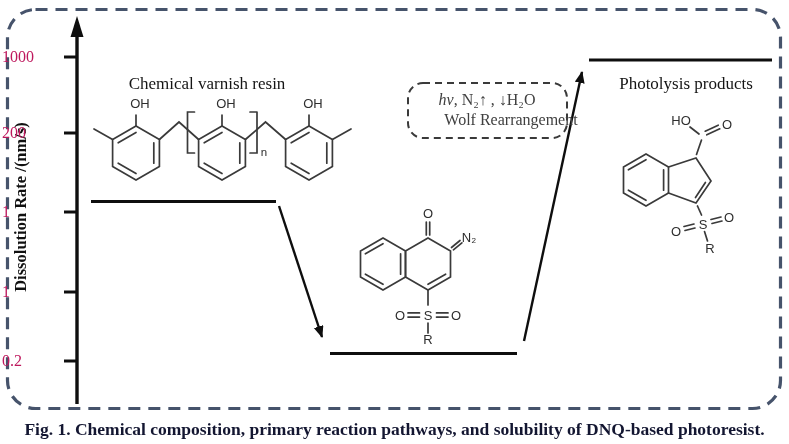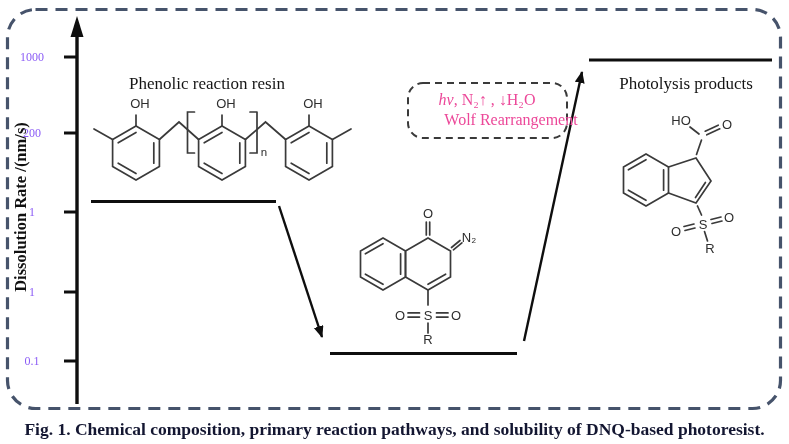--- a/index.html
+++ b/index.html
@@ -6,31 +6,31 @@
   .stage{
     position:relative;width:789px;height:444px;background:#ffffff;
     font-family:"Liberation Serif", serif;color:#111111;overflow:hidden;
   }
   svg{position:absolute;left:0;top:0;}
   .lbl{
     position:absolute;transform:translate(-50%,-50%);
     font-size:17px;white-space:nowrap;color:#151515;
   }
   .tick-label{
-    position:absolute;right:727px;width:60px;text-align:center;
-    font-size:12px;line-height:20px;color:#8b5cf6;
+    position:absolute;right:727px;width:60px;text-align:left;
+    font-size:16px;line-height:20px;color:#be185d;
   }
   .axis-title{
     position:absolute;left:21px;top:207px;
     transform:translate(-50%,-50%) rotate(-90deg);
     font-weight:bold;font-size:16.5px;white-space:nowrap;color:#101010;
   }
   .rbox-line{
     position:absolute;transform:translate(-50%,-50%);
-    font-size:16px;white-space:nowrap;color:#ec4899;
+    font-size:16px;white-space:nowrap;color:#404040;
   }
   .rbox-line .it{font-style:italic;}
   .caption{
     position:absolute;left:0;top:419px;width:789px;text-align:center;
     font-weight:bold;font-size:17.5px;color:#131631;
   }
   .bond{stroke:#3a3a3a;stroke-width:1.7;fill:none;stroke-linecap:round;}
   .ink{stroke:#0e0e0e;fill:none;}
   .atom{
     font-family:"Liberation Sans", sans-serif;font-size:13px;fill:#2e2e2e;
@@ -135,23 +135,23 @@
       <text class="atom" x="710" y="253">R</text>
     </g>
   </svg>
 
   <span class="axis-title">Dissolution Rate /(nm/s)</span>
 
   <span class="tick-label" style="top:47px;">1000</span>
   <span class="tick-label" style="top:123px;">200</span>
   <span class="tick-label" style="top:202px;">1</span>
   <span class="tick-label" style="top:282px;">1</span>
-  <span class="tick-label" style="top:351px;">0.1</span>
+  <span class="tick-label" style="top:351px;">0.2</span>
 
-  <span class="lbl" style="left:207px;top:84px;">Phenolic reaction resin</span>
+  <span class="lbl" style="left:207px;top:84px;">Chemical varnish resin</span>
   <span class="lbl" style="left:686px;top:84px;">Photolysis products</span>
 
   <span class="rbox-line" style="left:487px;top:100px;"><span class="it">hv</span><span>, N₂↑ , ↓H₂O</span></span>
   <span class="rbox-line" style="left:511px;top:120px;">Wolf Rearrangement</span>
 
   <div class="caption">Fig. 1. Chemical composition, primary reaction pathways, and solubility of DNQ-based photoresist.</div>
 
 </div>
 
 </body></html>

